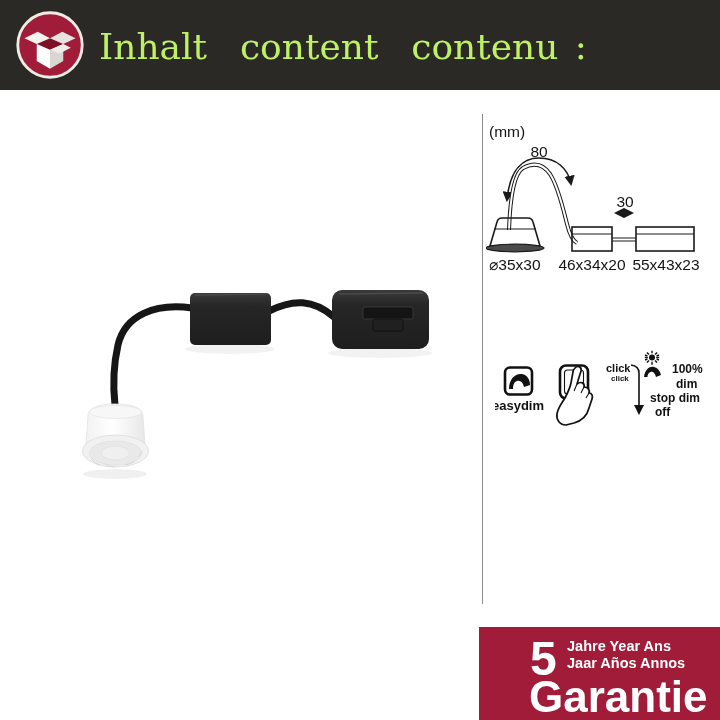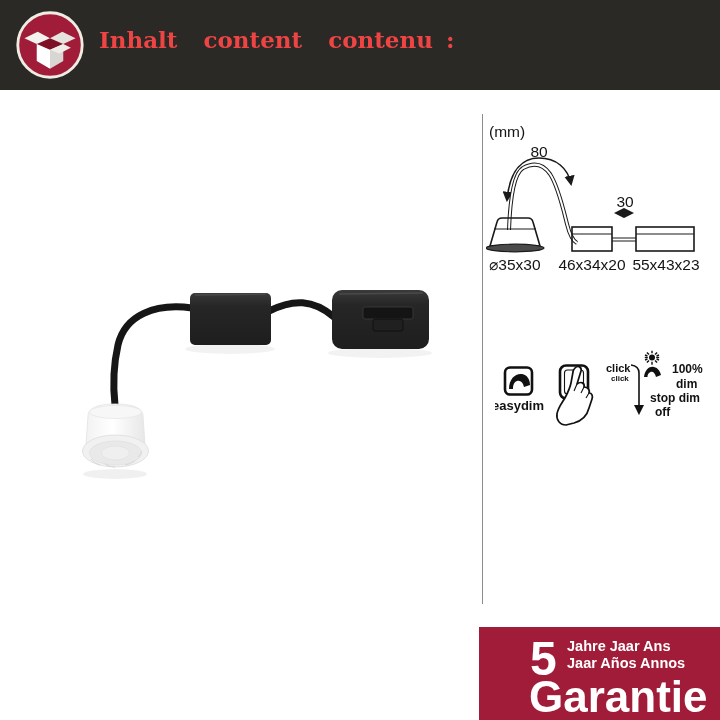--- a/index.html
+++ b/index.html
@@ -9,21 +9,21 @@
   }
   
   .header {
     position:absolute; left:0; top:0; width:720px; height:90px;
     background:#2b2925;
   }
   .header-icon { position:absolute; left:14px; top:9px; width:72px; height:72px; }
   .header-title {
     position:absolute; left:99px; top:26px;
     font-family:"DejaVu Serif","Liberation Serif",serif;
-    font-size:23px; color:#ef4444; white-space:pre; word-spacing:5px;font-weight:bold;
+    font-size:36px; color:#bef264; white-space:pre; word-spacing:5px;
   }
   
   .divider {
     position:absolute; left:482px; top:114px; width:1px; height:490px;
     background:#8c8c8c;
   }
   .drawing-svg  { position:absolute; left:486px; top:110px; width:232px; height:168px; }
   .easydim-svg  { position:absolute; left:495px; top:350px; width:225px; height:80px; }
   .photo-svg    { position:absolute; left:55px;  top:275px; width:400px; height:210px; }
 
@@ -199,17 +199,17 @@
 
   <text x="177" y="23" class="ez-state">100%</text>
   <text x="181" y="38" class="ez-state">dim</text>
   <text x="155" y="52" class="ez-state">stop dim</text>
   <text x="160" y="66" class="ez-state">off</text>
 </svg>
 
 <div class="guarantee">
   <div class="g-years">5</div>
   <div class="g-lines">
-    <div>Jahre Jaar Ans</div>
+    <div>Jahre Year Ans</div>
     <div>Jaar Años Annos</div>
   </div>
   <div class="g-word">Garantie</div>
 </div>
 
 </body></html>

